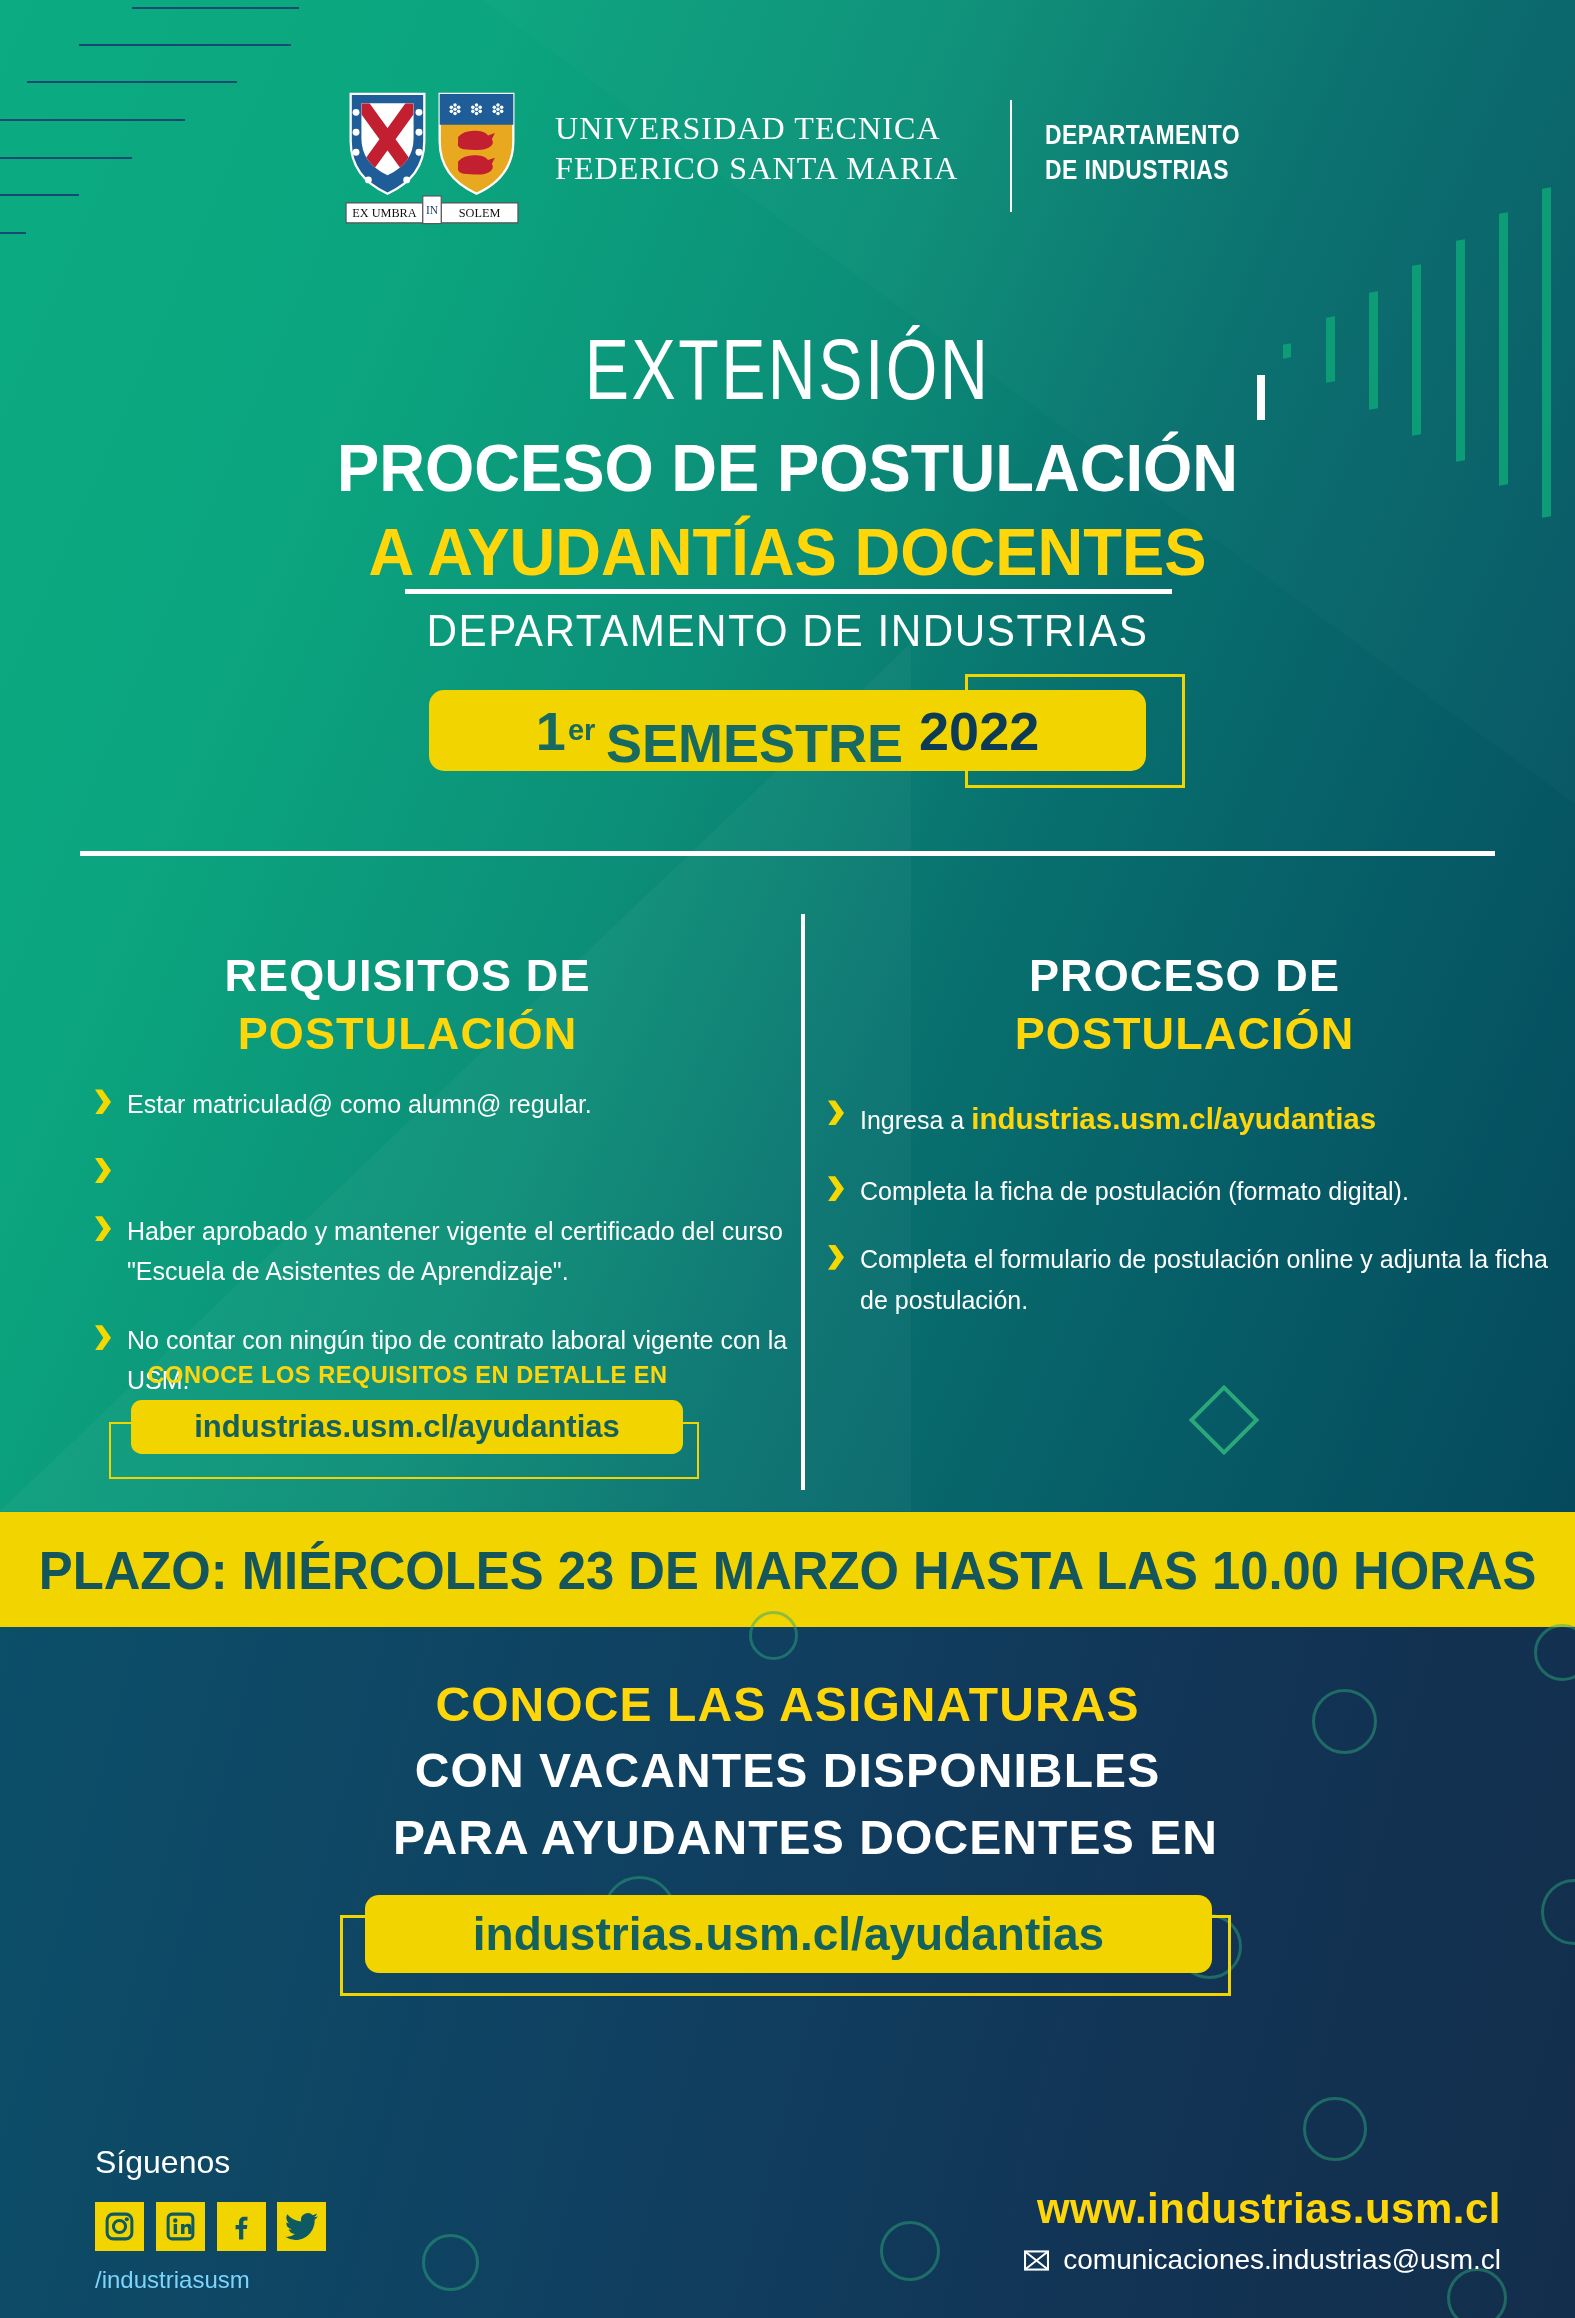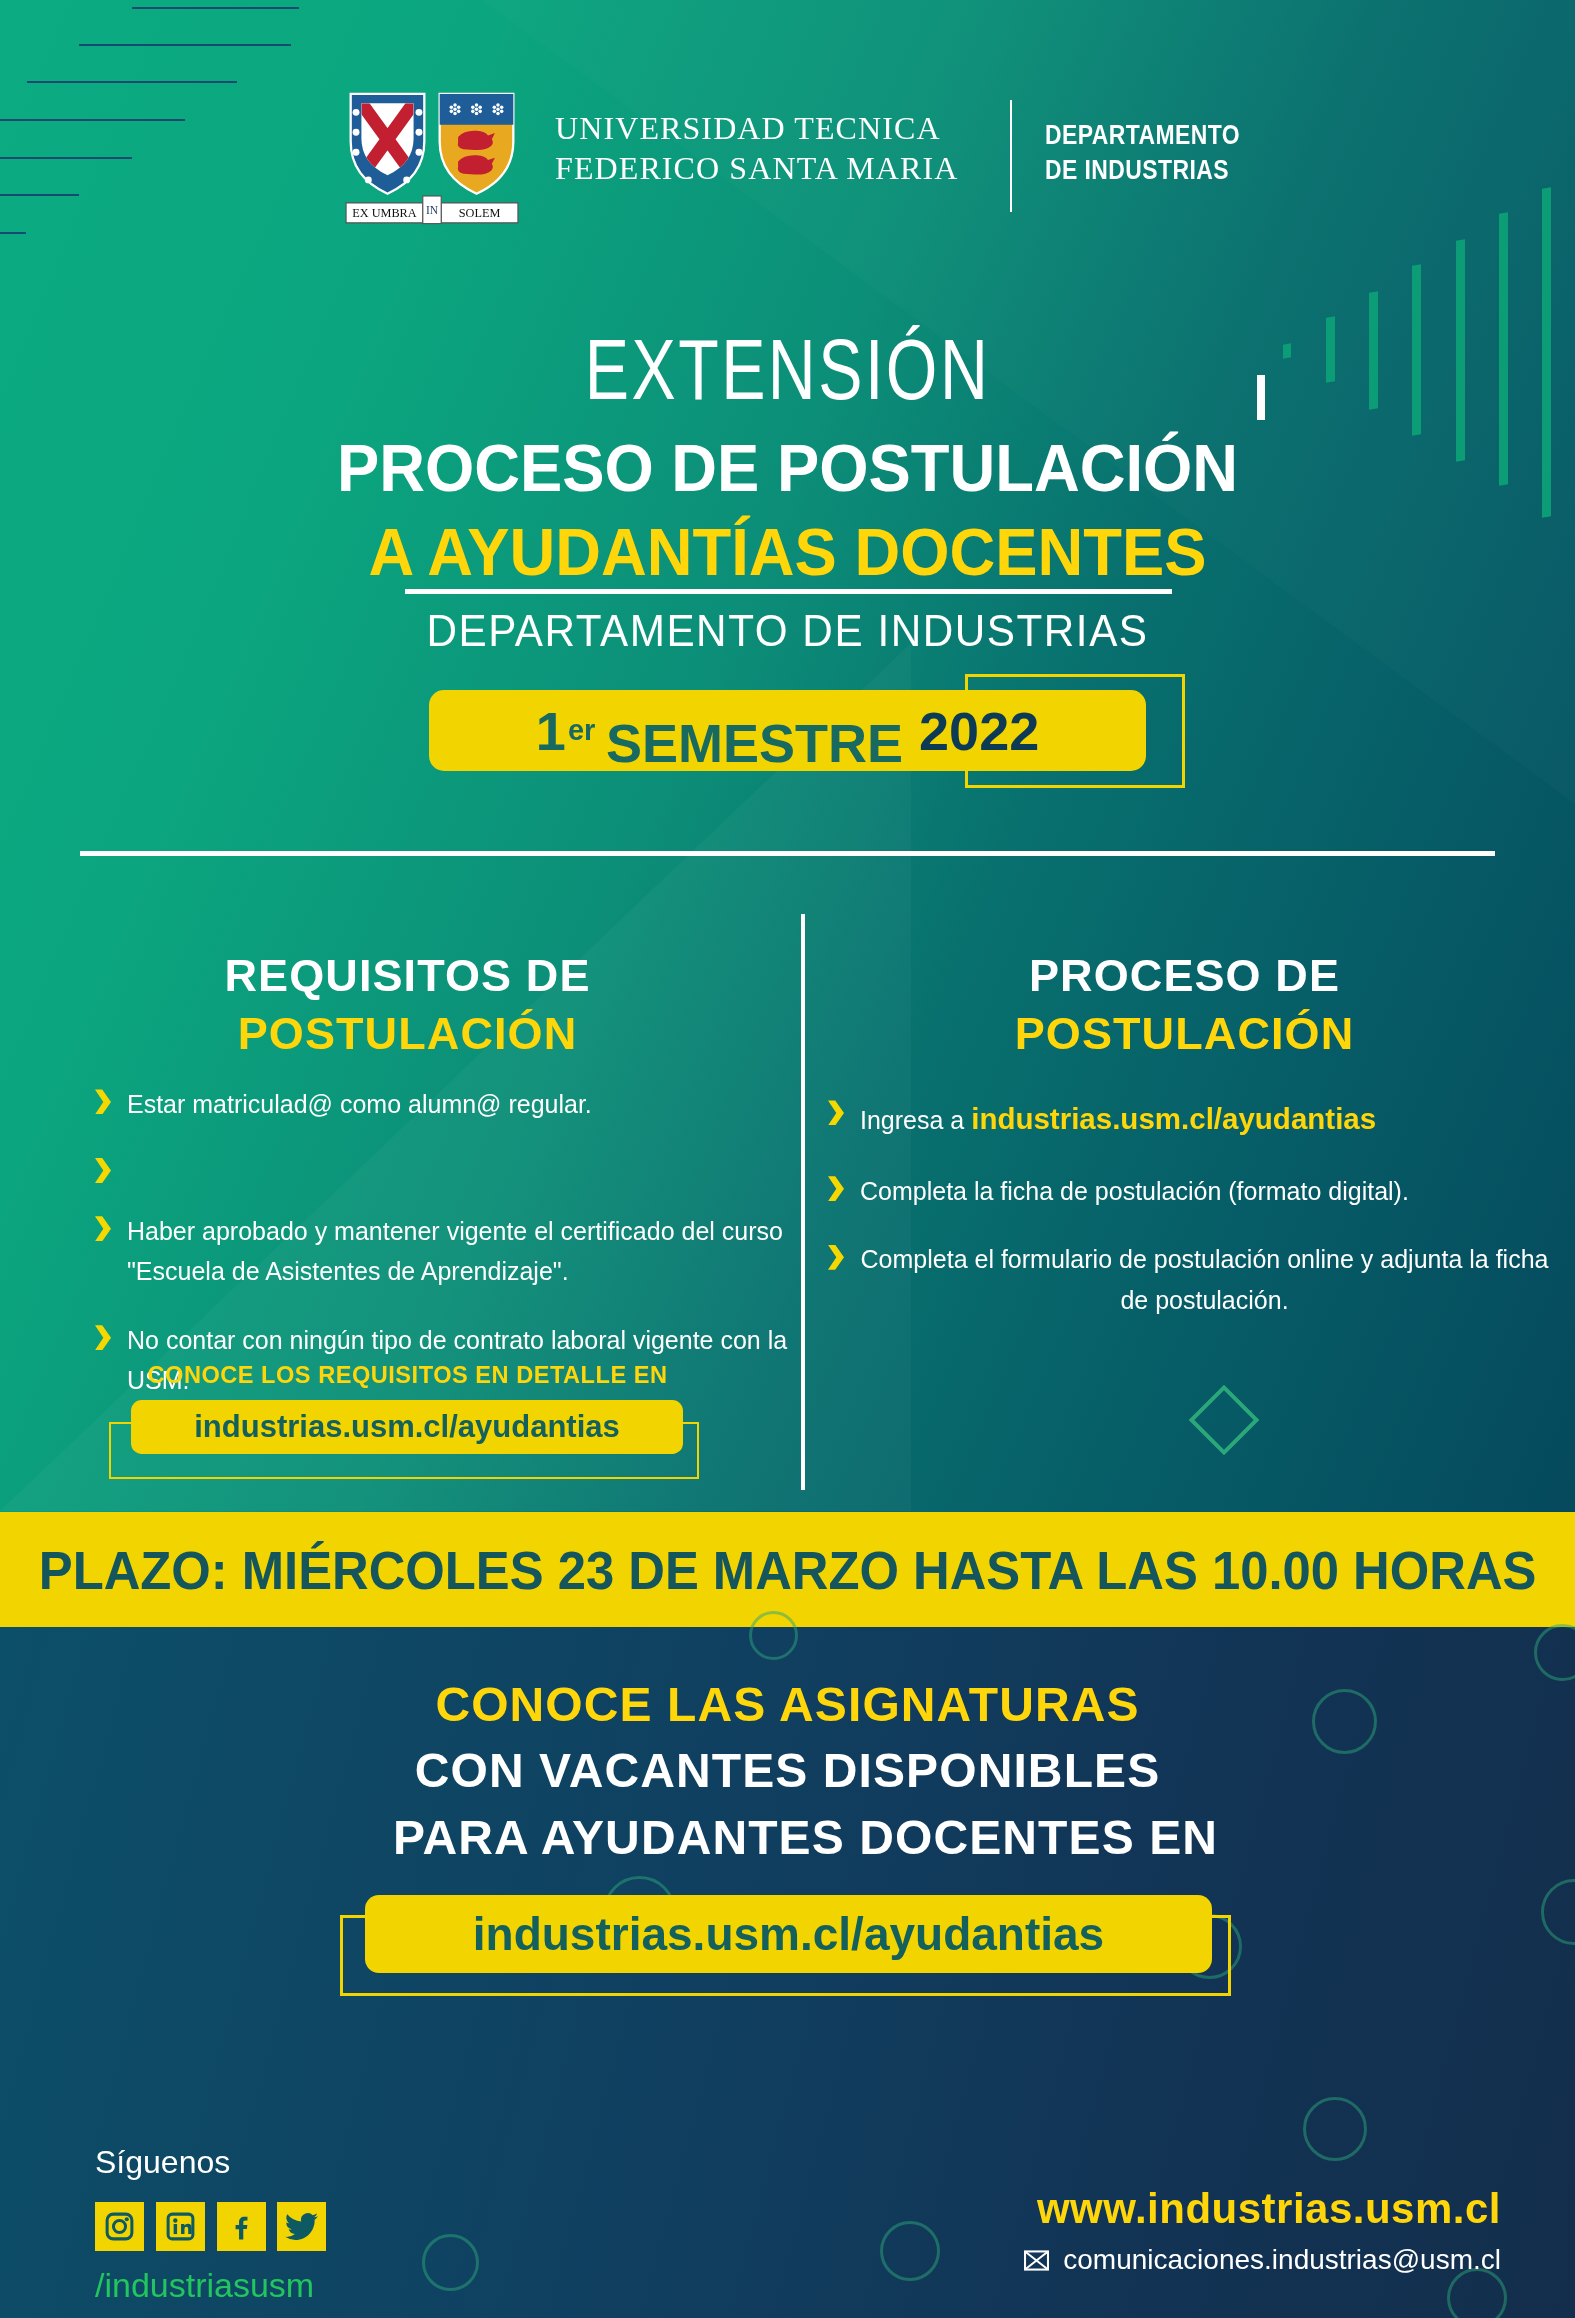--- a/index.html
+++ b/index.html
@@ -50,21 +50,21 @@
 
   
   .sec-h{position:absolute;text-align:center;font-size:45px;font-weight:700;color:#fff;letter-spacing:1.1px;white-space:nowrap;}
   .sec-h.yellow{color:#ffd60a;}
   .req-h1{left:91px;top:950px;width:633px;}
   .req-h2{left:91px;top:1008px;width:633px;}
   .proc-h1{left:828px;top:950px;width:713px;}
   .proc-h2{left:828px;top:1008px;width:713px;}
 
   .req-items{position:absolute;left:95px;top:1084px;width:702px;}
-  .proc-items{position:absolute;left:828px;top:1095px;width:721px;text-align:center;}
+  .proc-items{position:absolute;left:828px;top:1095px;width:721px;}
   .bullet{display:flex;gap:16px;margin-bottom:28px;}
   .chev{flex:none;width:16px;height:25px;margin-top:5.4px;background:#f5d800;
     clip-path:polygon(0 0,45% 0,100% 50%,45% 100%,0 100%,52% 50%);}
   .btext{color:#fff;font-size:25px;line-height:1.62;}
   .btext .url{color:#ffd60a;font-weight:700;font-size:29.5px;}
 
   .cta-label{position:absolute;left:91px;top:1362px;width:633px;text-align:center;
     color:#ffd60a;font-size:23.6px;font-weight:700;letter-spacing:0.5px;white-space:nowrap;}
   .req-box-outline{position:absolute;left:109px;top:1422px;width:586px;height:53px;border:2.7px solid #f2d400;}
   .req-box{position:absolute;left:131px;top:1400px;width:552px;height:54px;background:#f2d400;border-radius:10.7px;
@@ -81,21 +81,21 @@
   .vac3{top:1810px;font-size:48px;font-weight:700;letter-spacing:1.1px;padding-left:18px;}
   .vac-box-outline{position:absolute;left:340px;top:1915px;width:885px;height:75px;border:3.2px solid #f2d400;}
   .vac-box{position:absolute;left:365px;top:1895px;width:847px;height:78px;background:#f2d400;border-radius:14px;
     display:flex;align-items:center;justify-content:center;color:#14605c;font-size:46px;font-weight:700;}
 
   
   .follow{position:absolute;left:95px;top:2144px;color:#fff;font-size:32px;font-weight:400;}
   .socials{position:absolute;left:95px;top:2202px;display:flex;gap:11.8px;}
   .sq{width:49px;height:49px;background:#f2d400;display:flex;align-items:center;justify-content:center;cursor:pointer;}
   .sq svg{width:33px;height:33px;}
-  .handle{position:absolute;left:95px;top:2266px;color:#22c55e;font-size:34px;}
+  .handle{position:absolute;left:95px;top:2266px;color:#7dd3fc;font-size:24px;}
   .site{position:absolute;right:74px;top:2185px;color:#ffd60a;font-size:42px;font-weight:700;letter-spacing:0.5px;white-space:nowrap;}
   .email{position:absolute;right:74px;top:2244px;color:#fff;font-size:28px;display:flex;align-items:center;gap:11.8px;white-space:nowrap;}
   .email svg{width:29px;height:29px;}
 </style>
 </head>
 <body>
 
 <div class="page">
 
   <div class="bg-top"></div>

